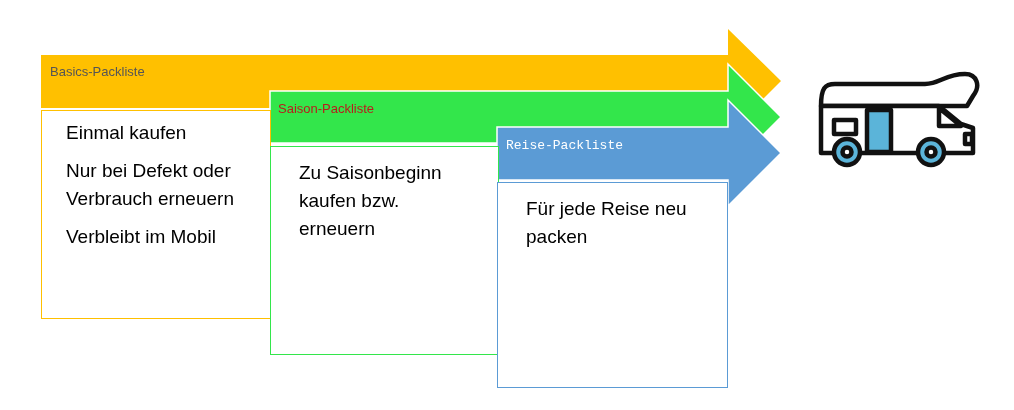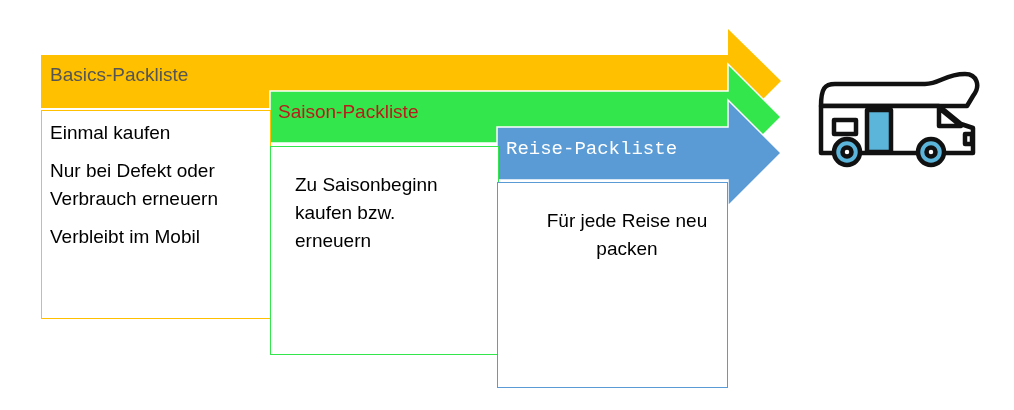--- a/index.html
+++ b/index.html
@@ -1,23 +1,23 @@
 <!DOCTYPE html>
 <html><head>
 <meta charset="utf-8">
 <style>
   html, body { margin:0; padding:0; background:#ffffff; }
   body { width:1014px; height:410px; position:relative; overflow:hidden;
          font-family: "Liberation Sans", "DejaVu Sans", sans-serif; }
   svg.arrows { position:absolute; left:0; top:0; }
-  .hdr { position:absolute; font-size:19px; }
-  .box { position:absolute; background:#ffffff; box-sizing:border-box; padding:8px 8px;
+  .hdr { position:absolute; font-size:13px; }
+  .box { position:absolute; background:#ffffff; box-sizing:border-box; padding:8px 24px;
          font-size:19px; color:#000; line-height:28px; }
   .box p { margin:0 0 10px 0; }
-  .box.tight p { margin:16px; }
+  .box.tight p { margin:4px; }
   .van { position:absolute; left:815px; top:68px; }
 </style>
 </head>
 <body>
 
 <svg class="arrows" width="1014" height="410">
   <polygon fill="#FFC000" points="41,55 728,55 728,29 781,81 728,134 728,108 41,108"></polygon>
   <polygon fill="#33E64B" stroke="#ffffff" stroke-width="1.5" points="270,91 728,91 728,64 781,117 728,170 728,143 270,143"></polygon>
   <polygon fill="#5B9BD5" stroke="#ffffff" stroke-width="1.5" points="497,127 728,127 728,100 781,153 728,206 728,180 497,180"></polygon>
 </svg>
@@ -29,21 +29,21 @@
   <p>Verbleibt im Mobil</p>
 </div>
 
 <div class="hdr" style="left:278px;top:101px;color:#b91c1c;">Saison-Packliste</div>
 <div class="box tight" style="left:270px;top:146px;width:229px;height:209px;border:1.5px solid #33E64B;">
   <p style="width:180px;">Zu Saisonbeginn kaufen bzw. erneuern</p>
 </div>
 
 <div class="hdr" style="left:506px;top:138px;color:#ffffff;font-family:Liberation Mono, monospace;">Reise-Packliste</div>
 <div class="box tight" style="left:497px;top:182px;width:231px;height:206px;border:1.5px solid #5B9BD5;">
-  <p style="width:210px;text-align:center;">Für jede Reise neu packen</p>
+  <p style="width:210px;">Für jede Reise neu packen</p>
 </div>
 
 <svg class="van" width="165" height="100" viewBox="0 0 165 100">
   <g fill="none" stroke="#111" stroke-width="4.5" stroke-linejoin="round">
     <path d="M6,38 C6,20 10,16 20,16 L110,16 C125,16 130,6 150,6 C162,6 166,18 158,28 L152,38 Z" fill="#fff"></path>
     <path d="M6,38 L6,85 L158,85 L158,60 L146,56 L124,38 Z" fill="#fff"></path>
     <path d="M124,40 L146,58 L124,58 Z" fill="#fff"></path>
     <rect x="19" y="52" width="22" height="14" fill="#fff"></rect>
     <rect x="52" y="42" width="24" height="42" fill="#5BB4D9"></rect>
     <rect x="150" y="66" width="7" height="10" fill="#fff"></rect>

